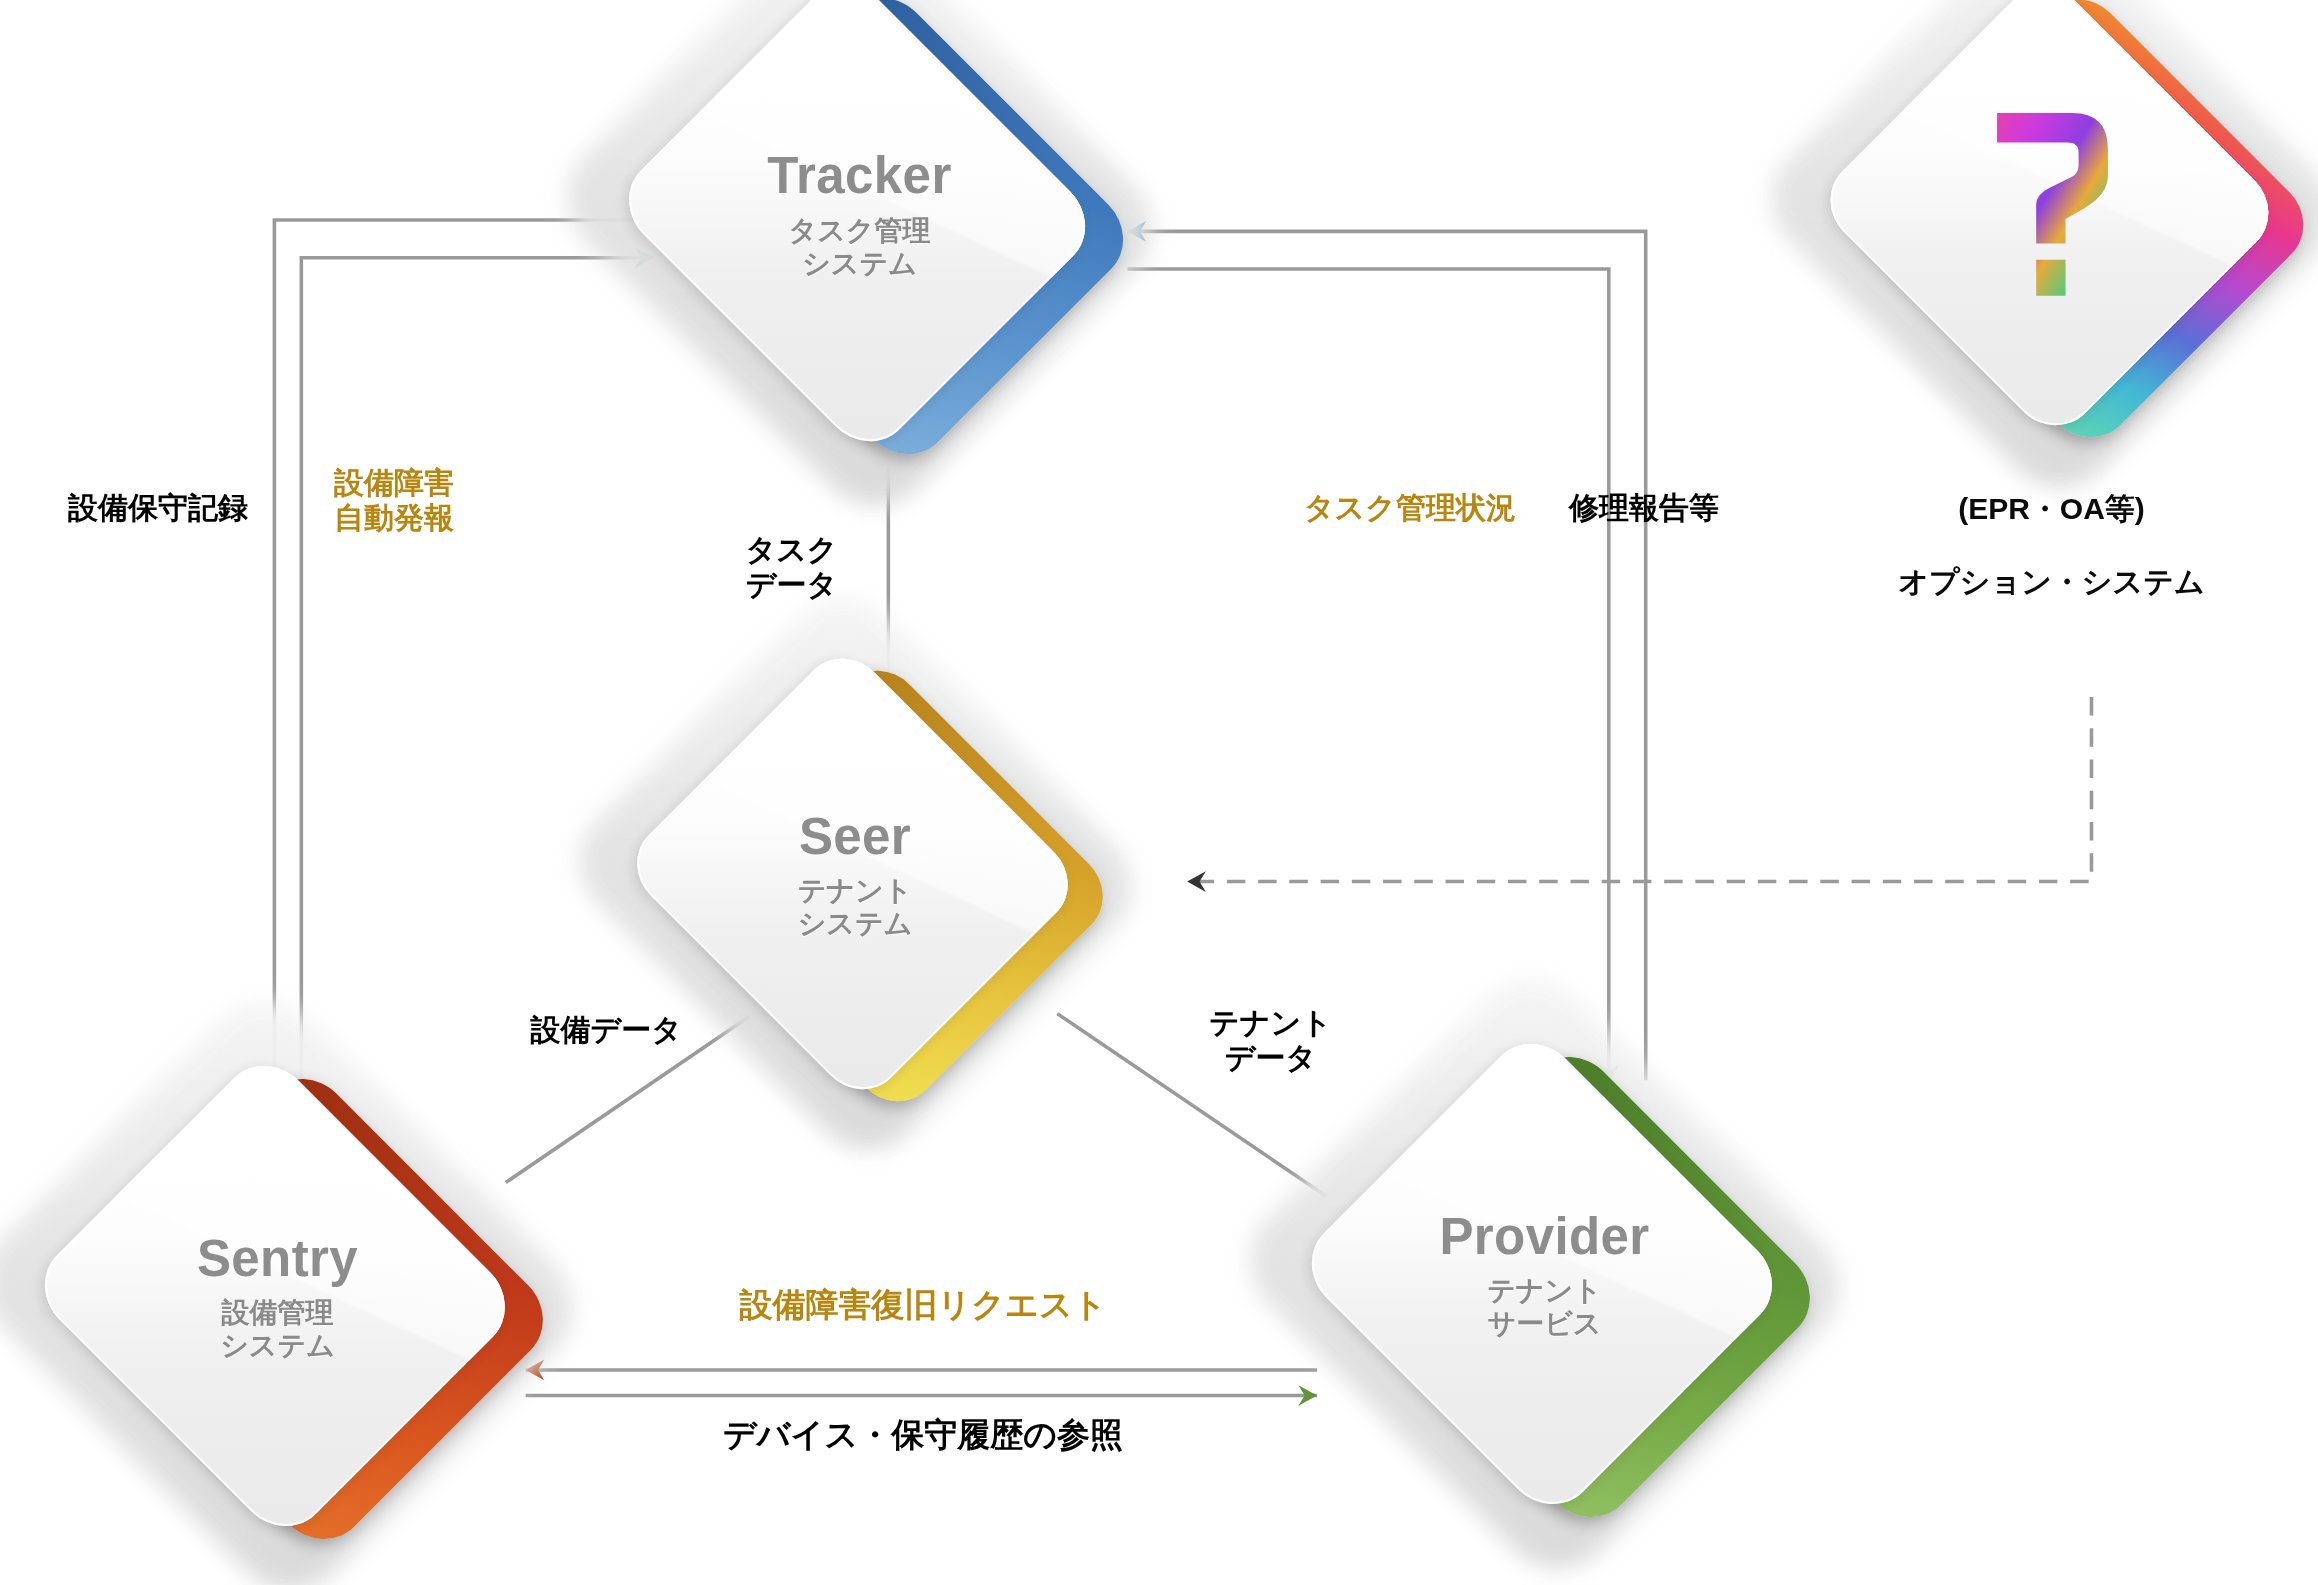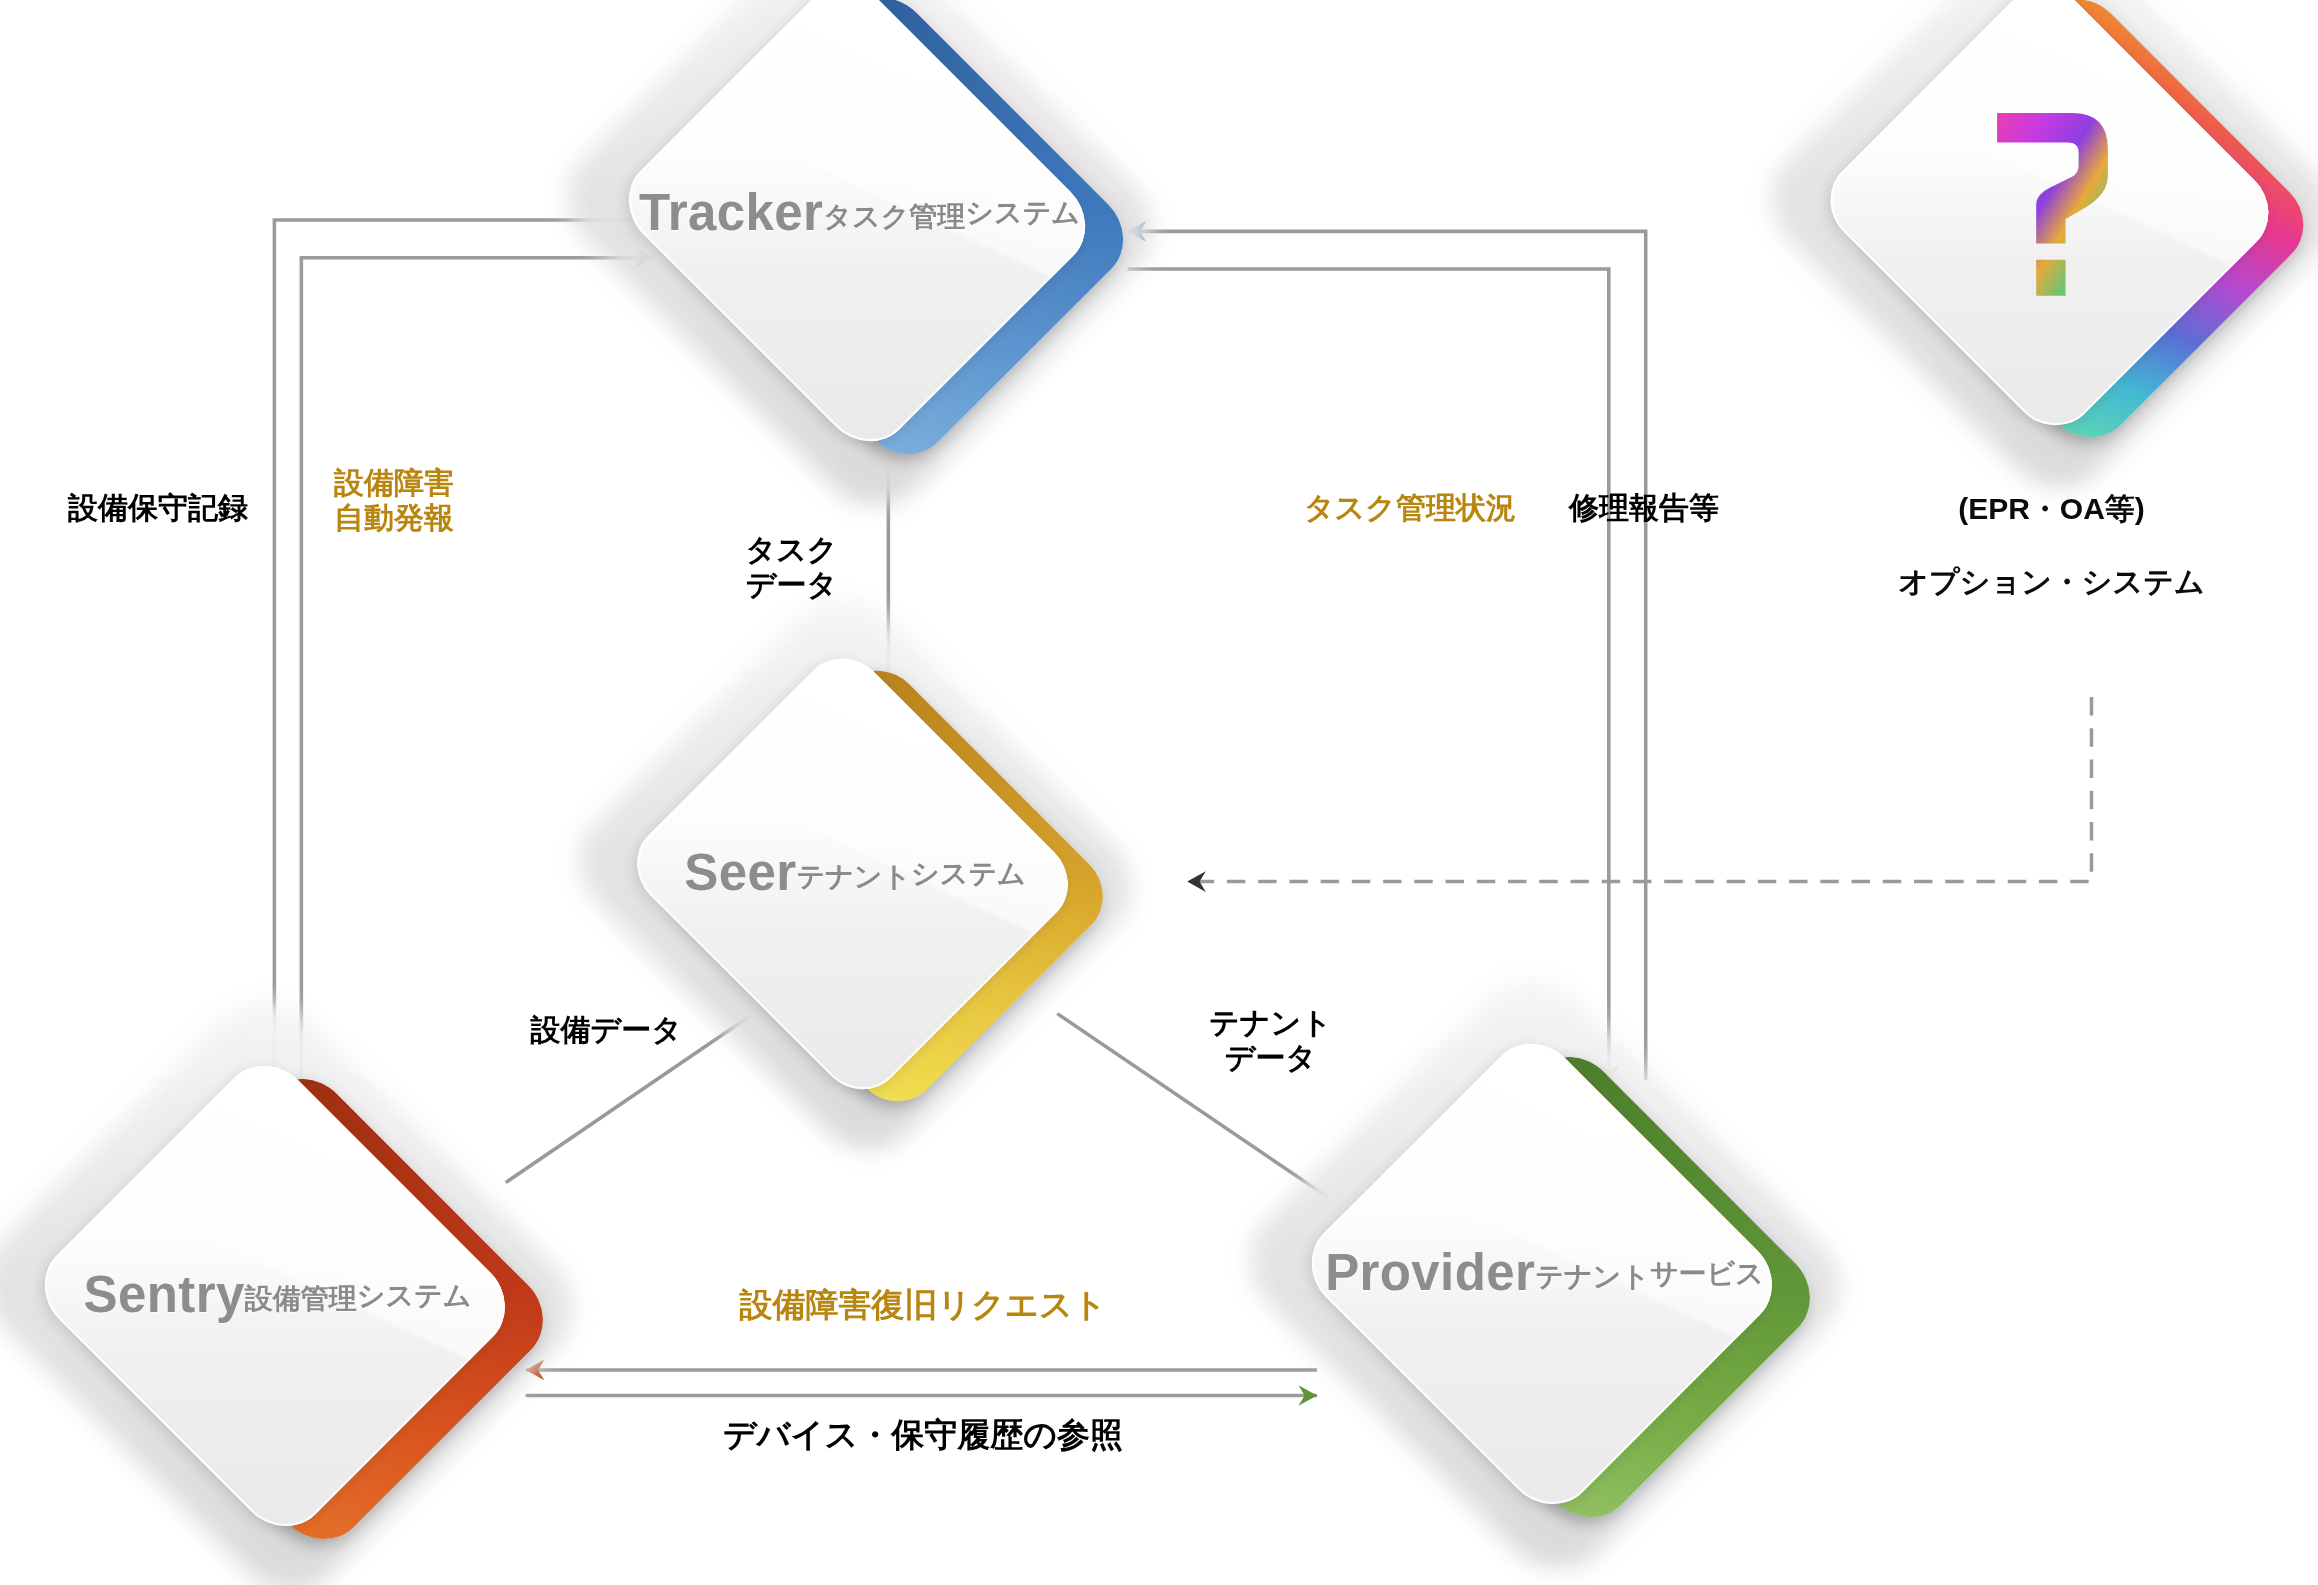--- a/index.html
+++ b/index.html
@@ -49,21 +49,21 @@
   .node .face::after{
     content:"";position:absolute;inset:0;border-radius:13%;
     background:linear-gradient(160deg,rgba(255,255,255,.95) 0%,
                rgba(255,255,255,.55) 44%,
                rgba(255,255,255,0) 45%,
                rgba(245,245,245,0) 100%);
     pointer-events:none;
   }
   .node .label{
     position:absolute;left:0;top:0;width:100%;height:100%;
-    display:flex;align-items:center;justify-content:center;
+    display:flex;flex-direction:column;align-items:center;justify-content:center;
     text-align:center;line-height:1.18;
     color:#8d8d8d;
     text-shadow:0 1.4px 0.7px rgba(255,255,255,.95);
     pointer-events:none;
   }
   .node .name{font-size:51px;font-weight:bold;letter-spacing:0.4px;}
   .node .sub{font-size:28px;font-weight:bold;margin-top:7px;color:#8a8a8a;}
 
   
   .acc-blue   {background:linear-gradient(150deg,#2f5f9e 0%,#3f79bd 35%,#5d96cf 70%,#7fb0dd 100%);}

